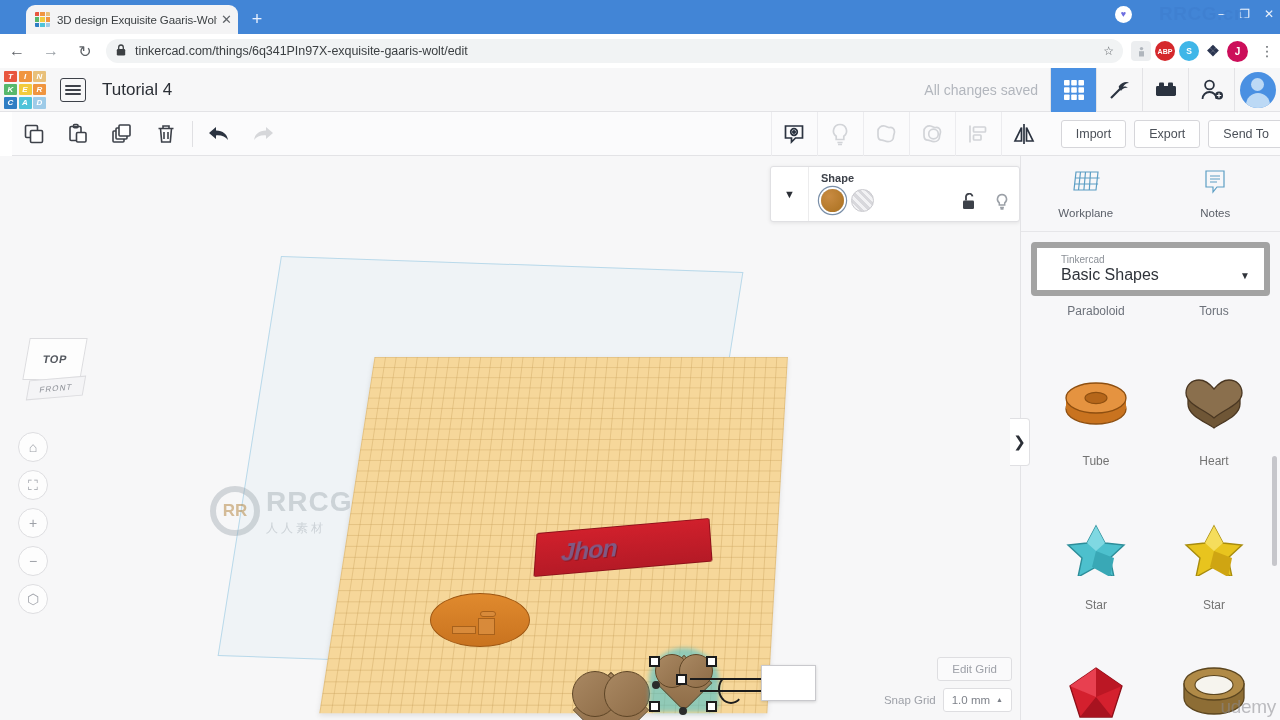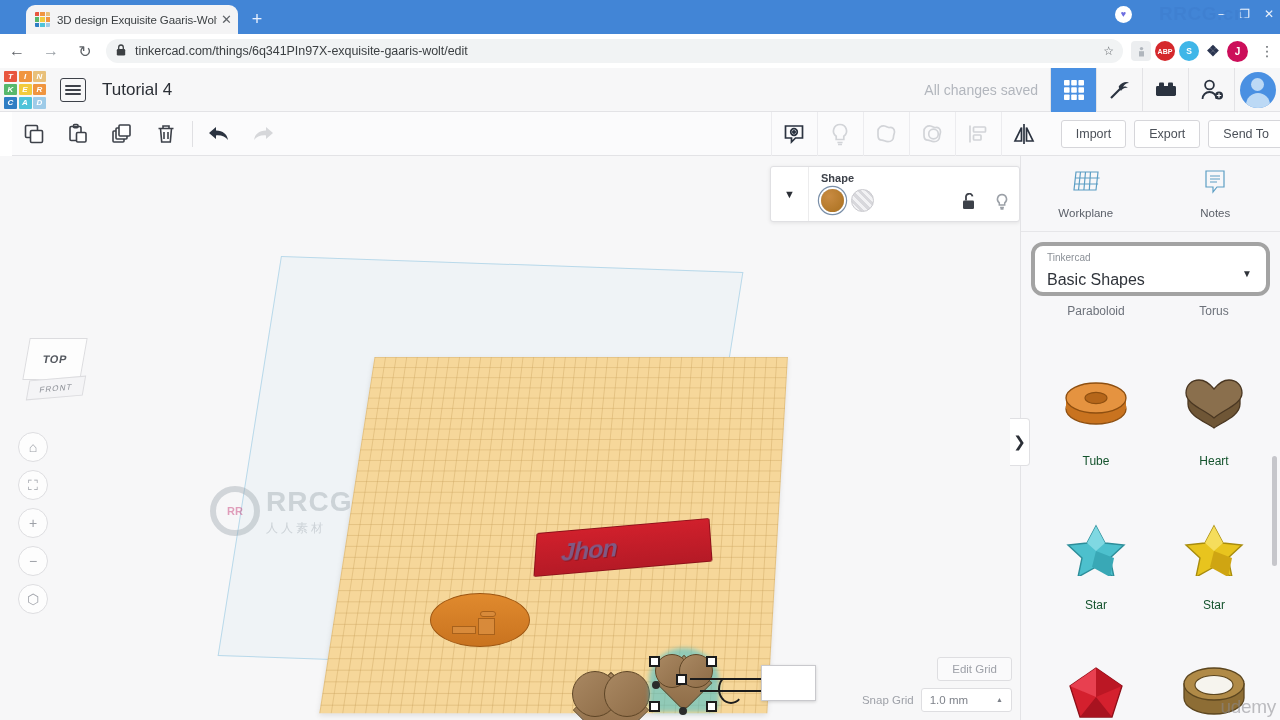--- a/index.html
+++ b/index.html
@@ -260,21 +260,21 @@
   .edit-grid {
     display: inline-block; height: 24px; padding: 0 14px; line-height: 22px;
     background: #fafafb; border: 1px solid #dedee1; border-radius: 3px;
     font-size: 11.5px; color: #9ea1a8; cursor: pointer; margin-bottom: 7px;
   }
   .snap-row { display: flex; align-items: center; justify-content: flex-end; gap: 7px; }
   .snap-label { font-size: 11.5px; color: #9ea1a8; }
   .snap-sel {
     height: 24px; padding: 0 8px; line-height: 22px; background: #fff;
     border: 1px solid #dedee1; border-radius: 3px; font-size: 11.5px; color: #7e828a;
-    display: flex; align-items: center; gap: 28px; cursor: pointer;
+    display: flex; align-items: center; gap: 6px; cursor: pointer;
   }
 
   
   .inspector {
     position: absolute; left: 770px; top: 166px; width: 250px; height: 56px;
     background: #fff; border: 1px solid #e0e0e3; border-radius: 3px;
     box-shadow: 0 1px 4px rgba(0,0,0,.09); display: flex;
   }
   .insp-collapse {
     width: 38px; display: flex; align-items: center; justify-content: center;
@@ -304,33 +304,33 @@
     position: absolute; left: 1020px; top: 156px; width: 260px; height: 564px;
     background: #f7f7f9; border-left: 1px solid #e3e3e6;
   }
   .rp-tools { display: flex; height: 76px; border-bottom: 1px solid #e6e6e9; }
   .rp-tool {
     flex: 1 1 0; display: flex; flex-direction: column; align-items: center;
     justify-content: center; gap: 9px; cursor: pointer;
   }
   .rp-tool-label { font-size: 11.5px; color: #5b6069; }
   .rp-select {
-    margin: 10px; height: 54px; background: #fff; border: 4px solid #a3a3a3;
-    border-radius: 12px; padding: 6px 12px; position: relative; cursor: pointer;
+    margin: 10px; height: 54px; background: #fff; border: 6px solid #a3a3a3;
+    border-radius: 4px; padding: 6px 24px; position: relative; cursor: pointer;
   }
   .rp-sel-sub { font-size: 10px; color: #8b9097; }
-  .rp-sel-main { font-size: 16px; color: #2f333a; margin-top: 8px; }
+  .rp-sel-main { font-size: 16px; color: #2f333a; margin-top: 1px; }
   .rp-sel-caret { position: absolute; right: 14px; top: 22px; font-size: 10px; color: #2f333a; }
   .rp-grid { position: absolute; left: 0; top: 146px; width: 258px; height: 418px; overflow: hidden; }
   .shape-cell {
     position: absolute; width: 118px; height: 144px;
     display: flex; flex-direction: column; align-items: center; justify-content: flex-end;
     cursor: pointer;
   }
-  .shape-cell .cap { font-size: 12px; color: #14532d; margin-top: 8px; }
+  .shape-cell .cap { font-size: 12px; color: #737373; margin-top: 8px; }
   .shape-art { height: 86px; display: flex; align-items: center; justify-content: center; }
   .rp-scroll {
     position: absolute; right: 3px; top: 300px; width: 5px; height: 110px;
     background: #c6c6cb; border-radius: 3px; cursor: pointer;
   }
   .udemy-wm {
     position: absolute; right: 4px; bottom: 2px; font-size: 19px; color: #8a8a90;
     opacity: .55; letter-spacing: -.3px;
   }
 
@@ -631,21 +631,21 @@
       <div class="snap-row">
         <span class="snap-label">Snap Grid</span>
         <span class="snap-sel">
           <span>1.0 mm</span>
           <span style="font-size:7px">▲</span>
         </span>
       </div>
     </div>
 
     <div class="wm wm-left">
-      <span class="wm-ring" style="width:50px;height:50px;border:6px solid #9aa3ab;background:transparent;font-size:11px;color:#be185d">RR</span>
+      <span class="wm-ring" style="width:50px;height:50px;border:6px solid #9aa3ab;background:transparent;font-size:17px;color:#a16207">RR</span>
       <span class="wm-text-big">
         <span class="wm-en" style="color:#9aa3ab;font-size:28px">RRCG</span>
         <span class="wm-cn" style="color:#9aa3ab;font-size:12px">人人素材</span>
       </span>
     </div>
   </div>
 
   <div class="inspector">
     <div class="insp-collapse">▼</div>
     <div class="insp-body">

